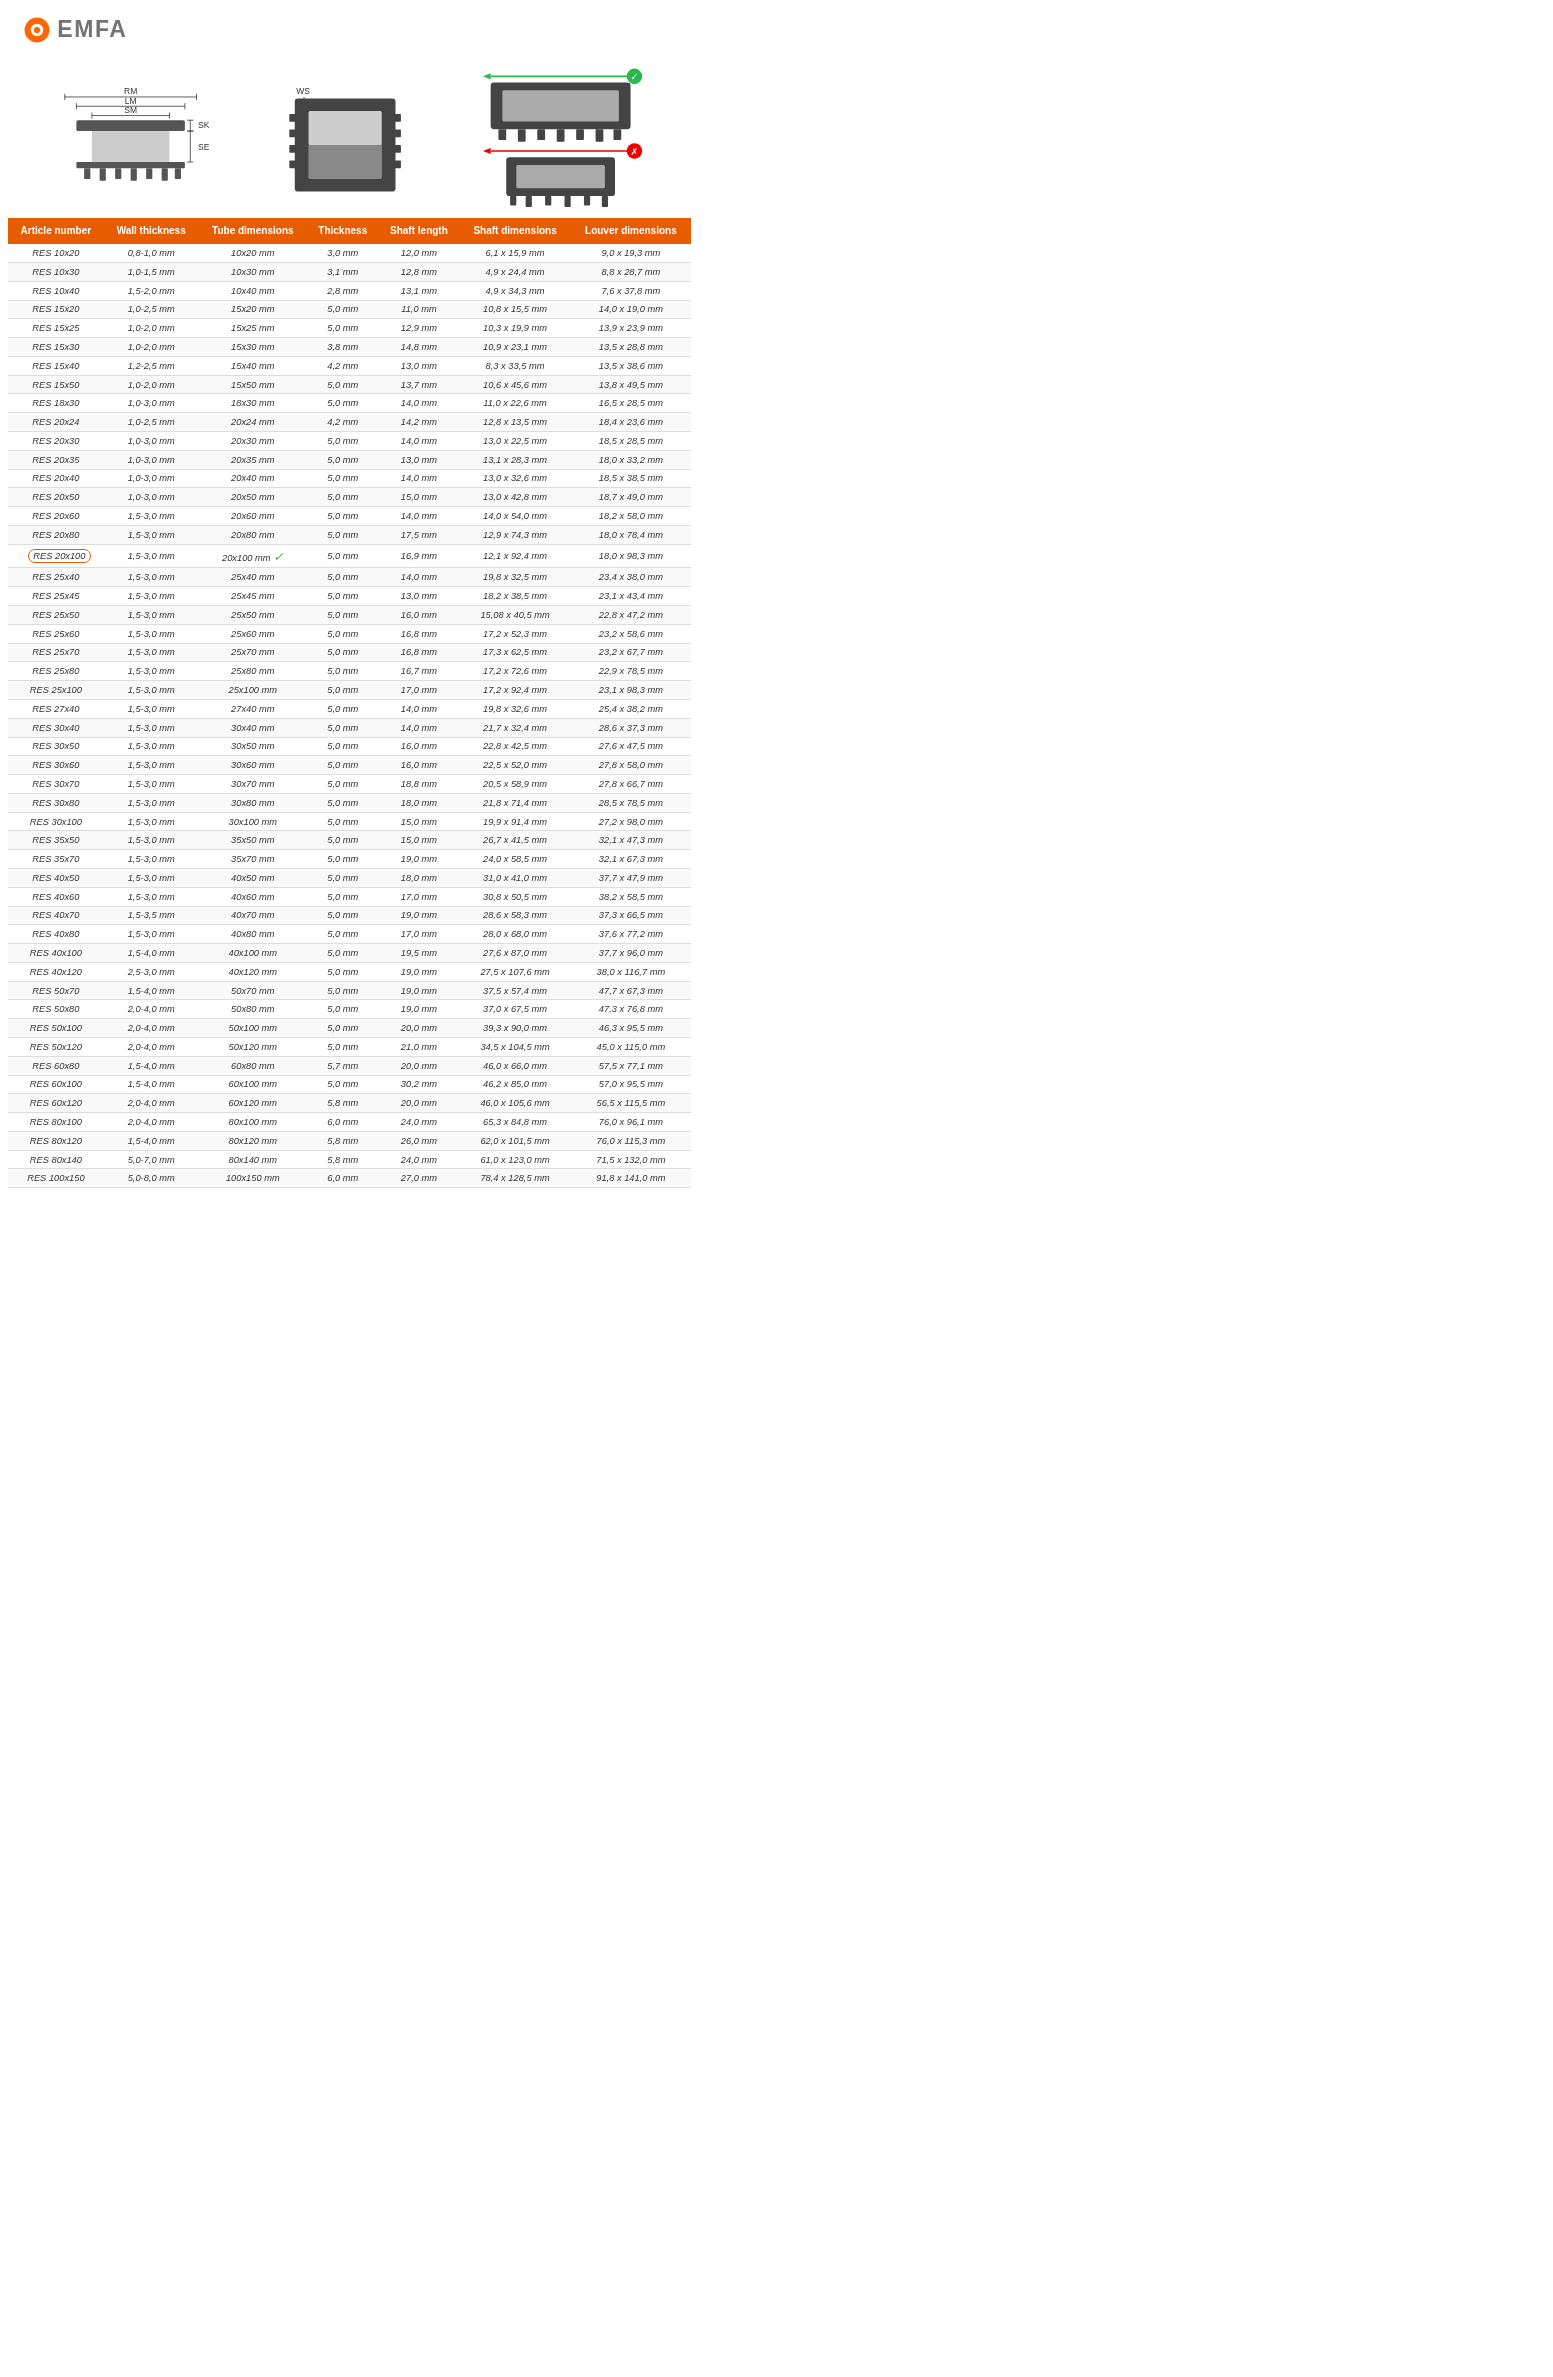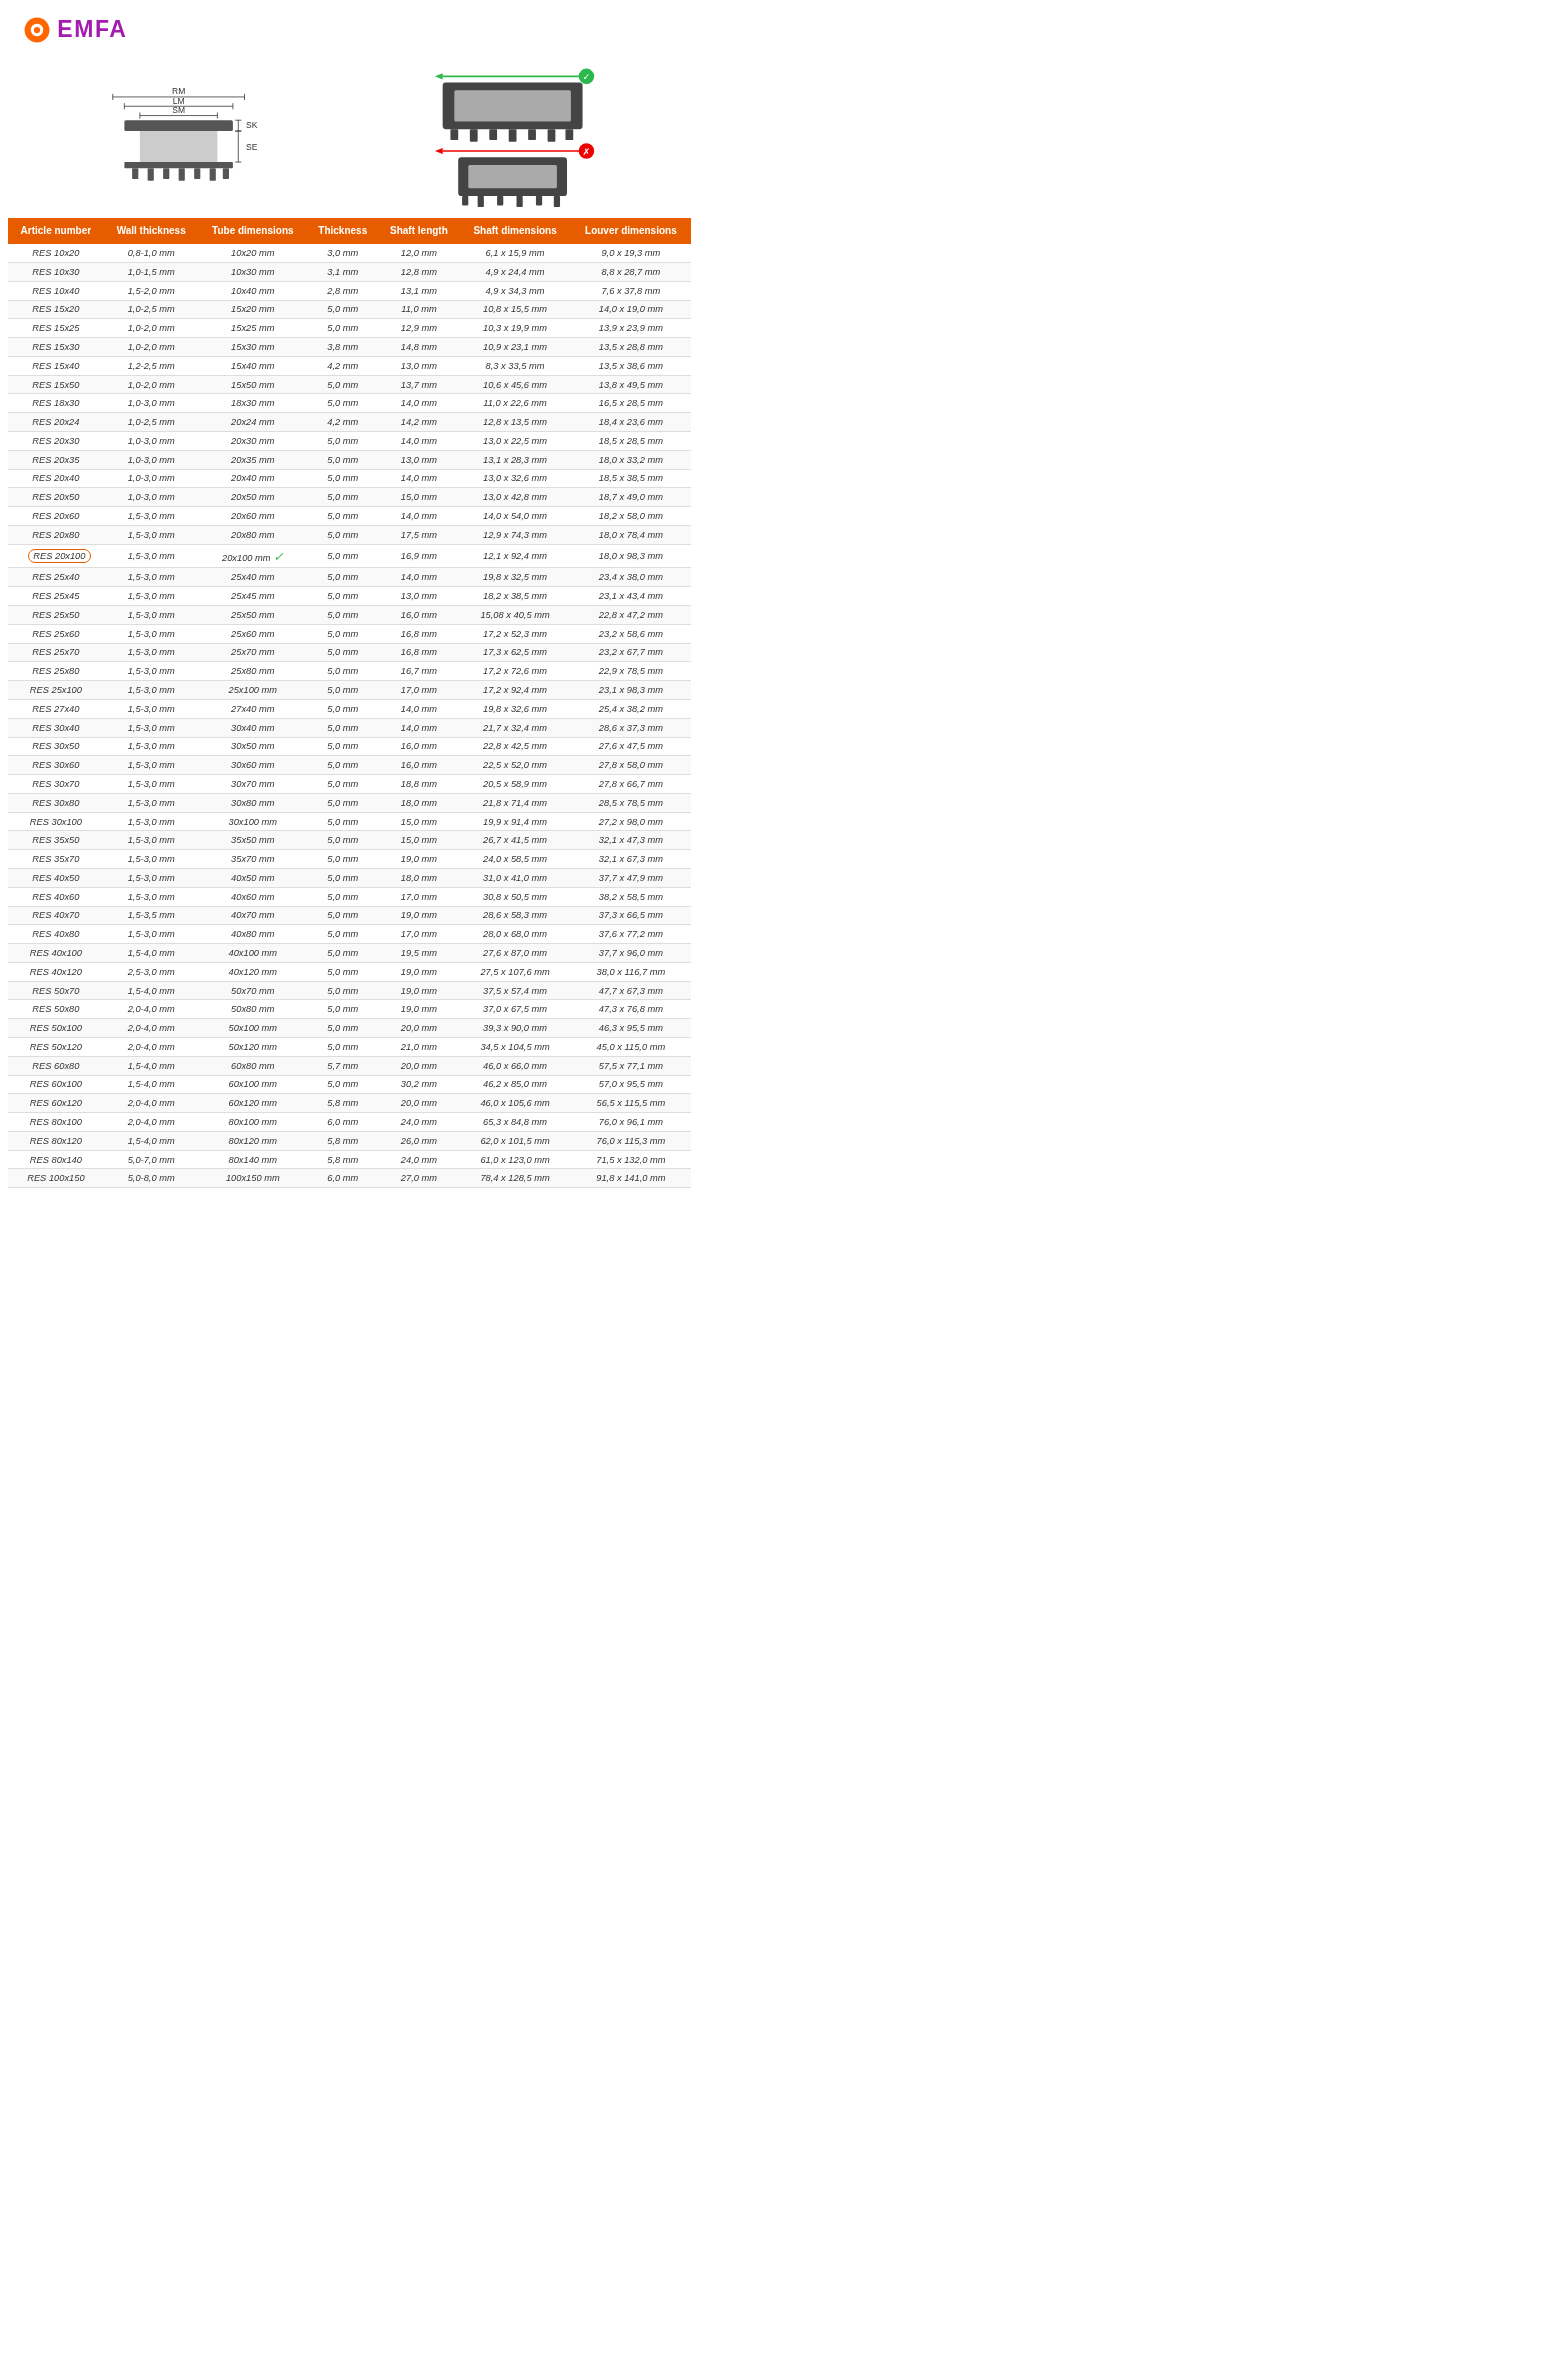--- a/index.html
+++ b/index.html
@@ -24,21 +24,21 @@
 </head>
 <body>
 
 <div class="header">
   <div class="logo">
     <svg width="28" height="28" viewBox="0 0 36 36">
       <circle cx="18" cy="18" r="16" fill="#f60"></circle>
       <circle cx="18" cy="18" r="8" fill="white"></circle>
       <circle cx="18" cy="18" r="4" fill="#f60"></circle>
     </svg>
-    <span style="font-size:23px;font-weight:900;color:#a21caf;letter-spacing:1.6px;">EMFA</span>
+    <span style="font-size:23px;font-weight:900;color:#737373;letter-spacing:1.6px;">EMFA</span>
   </div>
 </div>
 
 <div class="svg-container">
 
   <div>
     <svg width="171" height="124" viewBox="0 0 220 160">
 
       <line x1="20" y1="18" x2="190" y2="18" stroke="#333" stroke-width="1"></line>
       <line x1="20" y1="14" x2="20" y2="22" stroke="#333" stroke-width="1"></line>
@@ -74,20 +74,44 @@
       <line x1="178" y1="62" x2="186" y2="62" stroke="#333" stroke-width="1"></line>
       <text x="192" y="58" font-size="11" fill="#333">SK</text>
 
       <line x1="182" y1="62" x2="182" y2="102" stroke="#333" stroke-width="1"></line>
       <line x1="178" y1="62" x2="186" y2="62" stroke="#333" stroke-width="1"></line>
       <line x1="178" y1="102" x2="186" y2="102" stroke="#333" stroke-width="1"></line>
       <text x="192" y="86" font-size="11" fill="#333">SE</text>
     </svg>
   </div>
 
+  <div>
+    <svg width="124" height="124" viewBox="0 0 160 160">
+
+      <text x="12" y="14" font-size="11" fill="#333">WS</text>
+      <line x1="22" y1="18" x2="22" y2="24" stroke="#333" stroke-width="1"></line>
+
+      <rect x="10" y="20" width="130" height="120" fill="#444" rx="4"></rect>
+
+      <rect x="28" y="36" width="94" height="88" fill="#aaa" rx="2"></rect>
+
+      <rect x="3" y="40" width="8" height="10" fill="#444" rx="1"></rect>
+      <rect x="3" y="60" width="8" height="10" fill="#444" rx="1"></rect>
+      <rect x="3" y="80" width="8" height="10" fill="#444" rx="1"></rect>
+      <rect x="3" y="100" width="8" height="10" fill="#444" rx="1"></rect>
+
+      <rect x="139" y="40" width="8" height="10" fill="#444" rx="1"></rect>
+      <rect x="139" y="60" width="8" height="10" fill="#444" rx="1"></rect>
+      <rect x="139" y="80" width="8" height="10" fill="#444" rx="1"></rect>
+      <rect x="139" y="100" width="8" height="10" fill="#444" rx="1"></rect>
+
+      <rect x="28" y="36" width="94" height="44" fill="#ccc" rx="2"></rect>
+      <rect x="28" y="80" width="94" height="44" fill="#888" rx="2"></rect>
+    </svg>
+  </div>
 
   <div>
     <svg width="171" height="140" viewBox="0 0 220 180">
 
       <line x1="15" y1="12" x2="195" y2="12" stroke="#2db84d" stroke-width="2"></line>
       <polygon points="195,8 205,12 195,16" fill="#2db84d"></polygon>
       <polygon points="15,8 5,12 15,16" fill="#2db84d"></polygon>
 
       <circle cx="200" cy="12" r="10" fill="#2db84d"></circle>
       <text x="200" y="17" text-anchor="middle" font-size="12" fill="white">✓</text>

